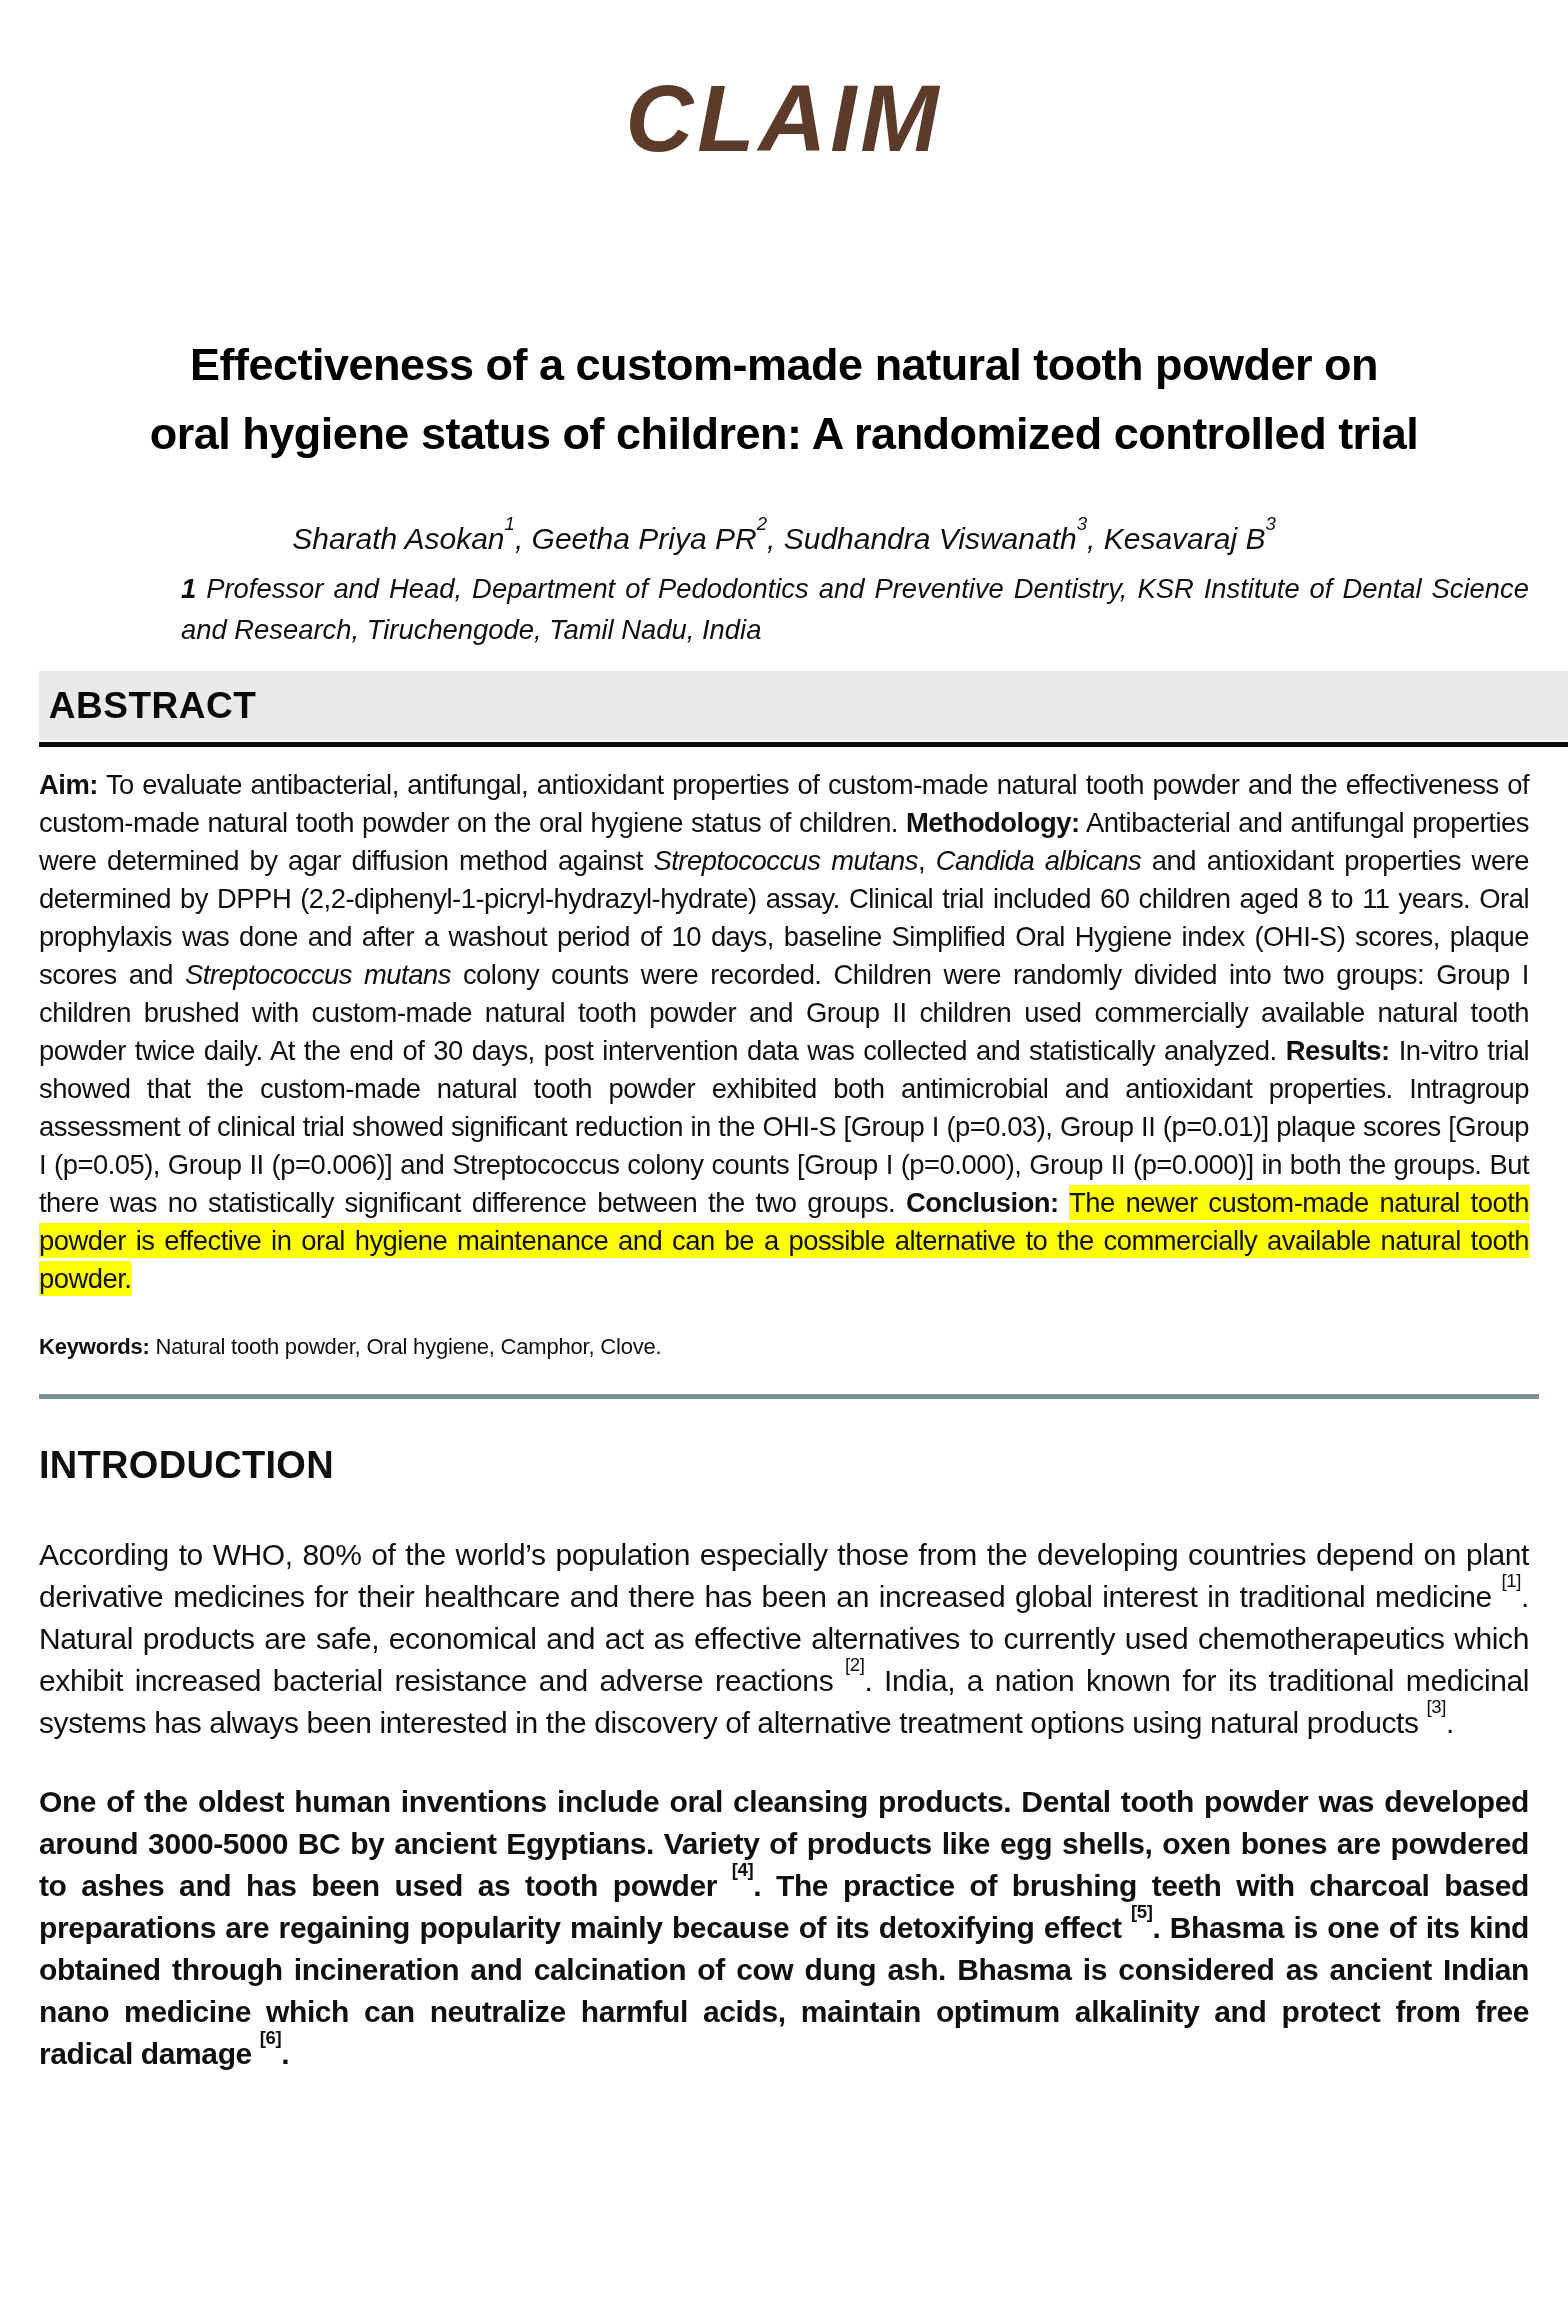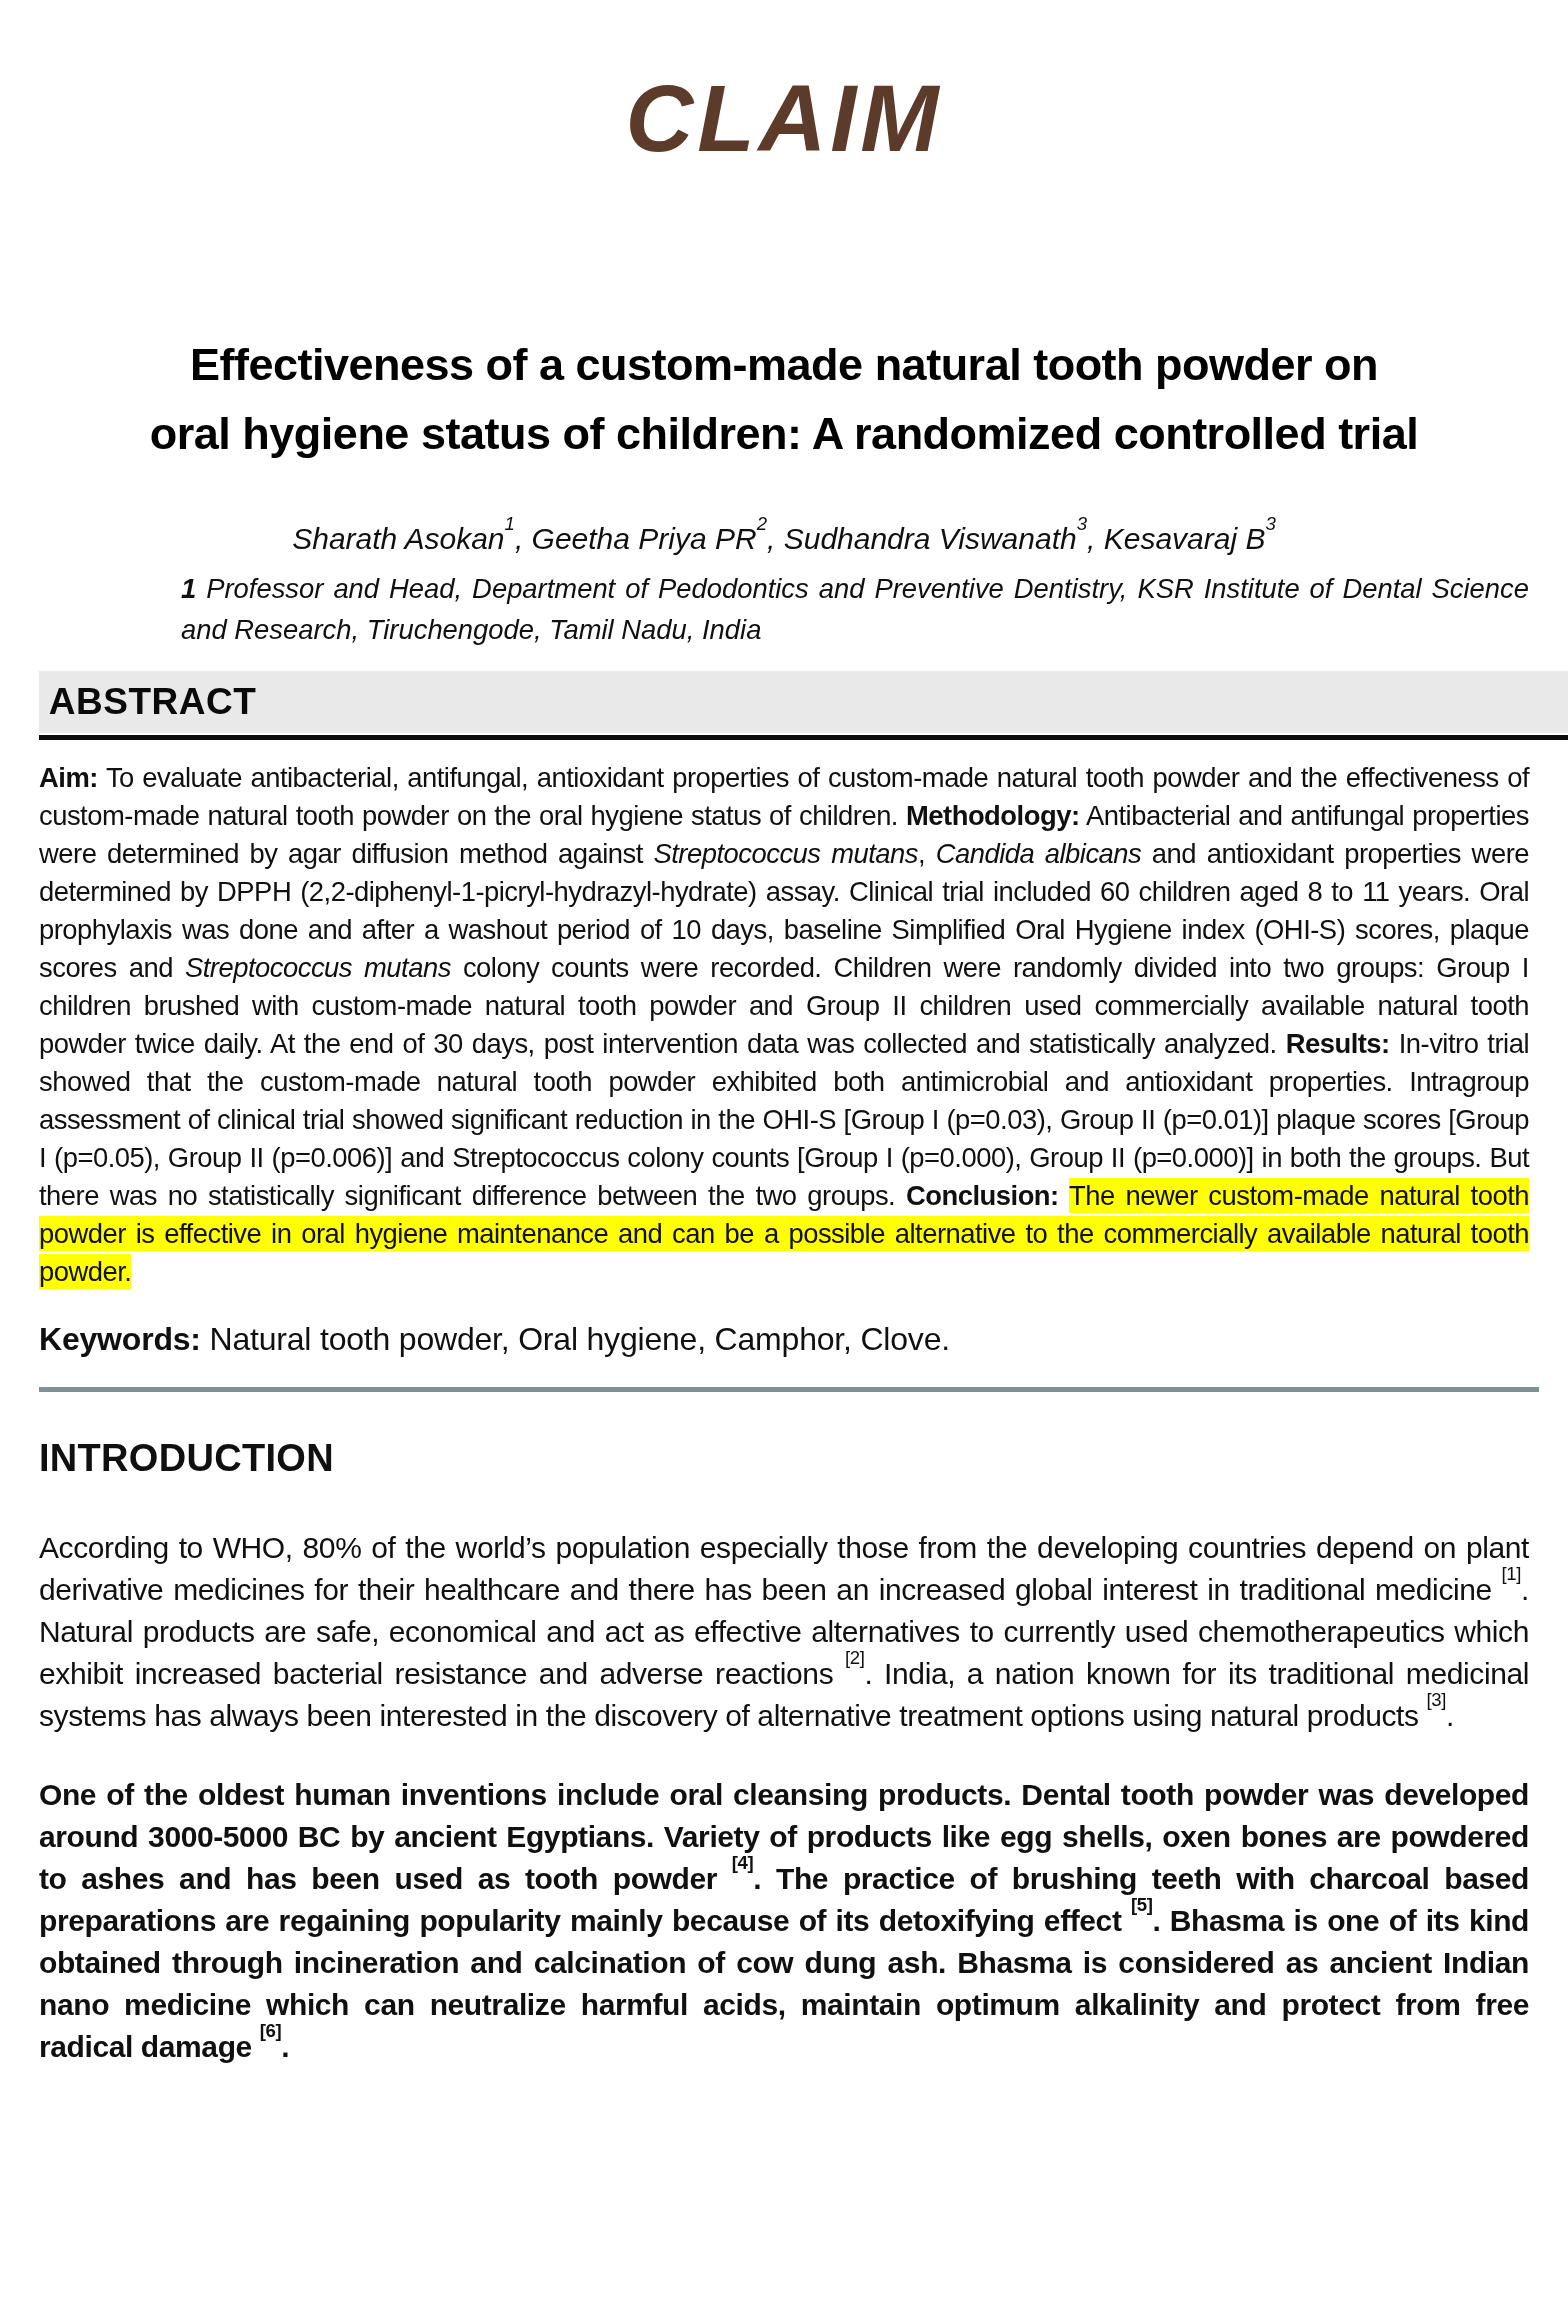--- a/index.html
+++ b/index.html
@@ -34,36 +34,36 @@
   .affiliations { margin-top:9.8px; }
   .affiliations p {
     margin-left:142px;
     font-style:italic; font-size:27.4px; line-height:41px;
     text-align:justify;
   }
 
   .abstract-bar {
     margin-top:21.6px; margin-right:-39px;
     background:var(--header-bar-gray, #e9e9e9);
-    height:62px; display:flex; align-items:center;
+    height:69px; display:flex; align-items:center;
     padding-left:9.8px;
     font-size:37px; font-weight:bold; letter-spacing:0.5px; color:#0a0a0a;
   }
   .bar-rule {
     margin-right:-39px; margin-top:2px;
     height:4.9px; background:#0c0c0c;
   }
 
   .abstract-body {
     margin-top:19px;
     font-size:27.4px; line-height:38px;
     letter-spacing:-0.5px; text-align:justify;
   }
 
-  .keywords { margin-top:29px; font-size:32px; line-height:39px; letter-spacing:-0.2px; }
+  .keywords { margin-top:29px; font-size:22px; line-height:39px; letter-spacing:-0.2px; }
 
   .divider {
     margin-top:27.4px; height:4.9px; width:1500px; border:none;
     background:var(--divider-teal, #7b9396);
   }
 
   .intro-heading { margin-top:45px; font-size:38px; font-weight:bold; letter-spacing:0.3px; }
 
   .body-para {
     font-size:30px; line-height:42px;

